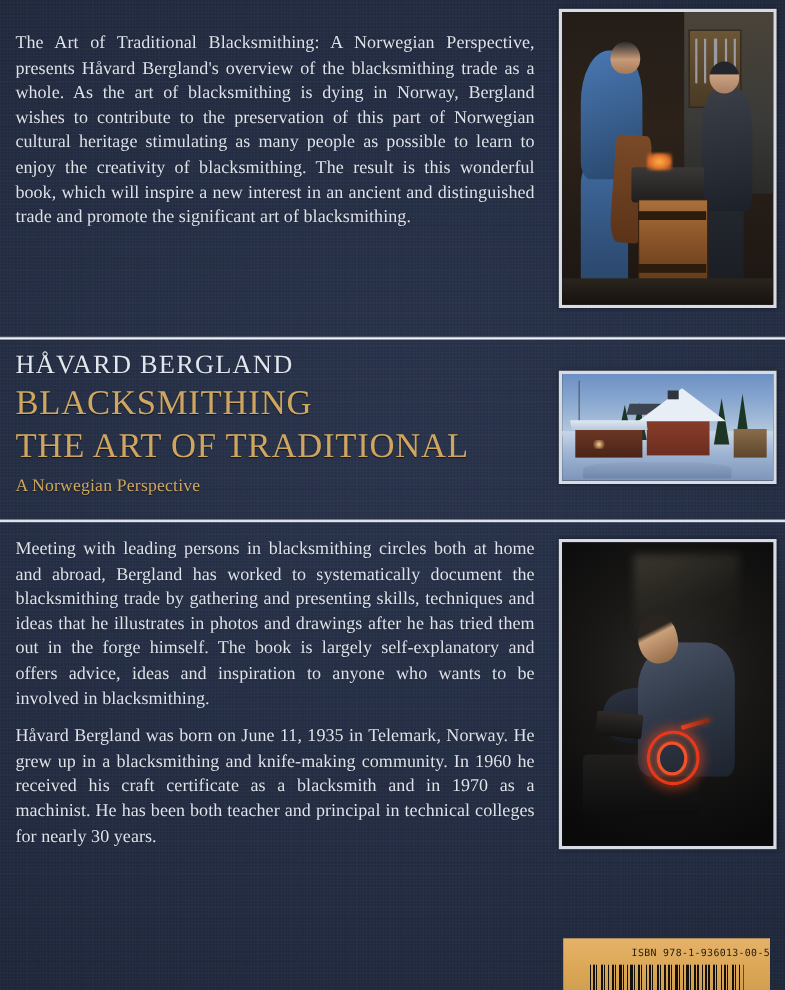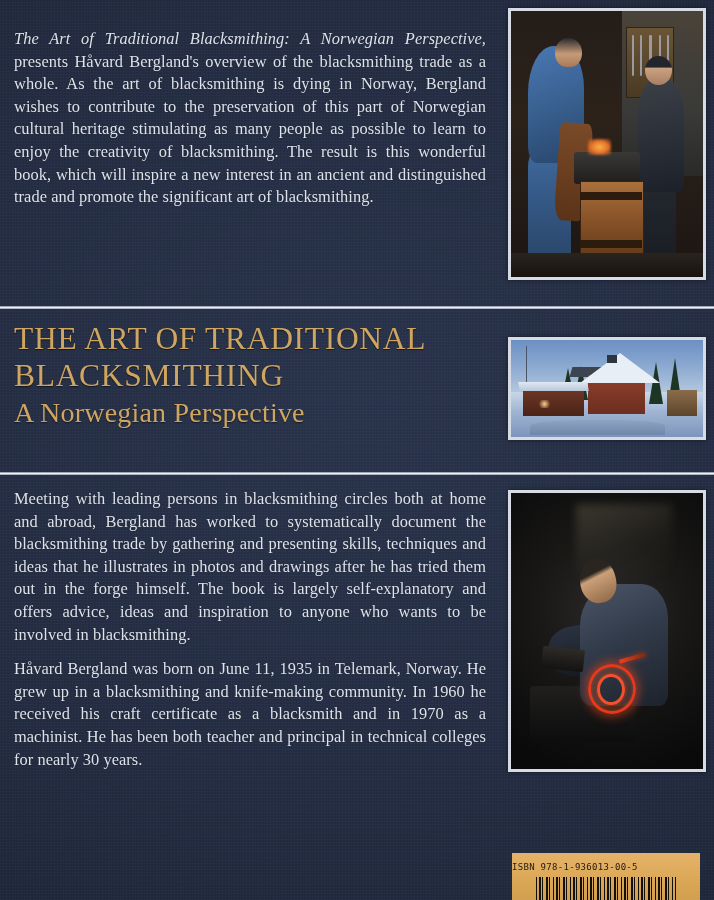--- a/index.html
+++ b/index.html
@@ -46,21 +46,20 @@
     font-size: 16.4px;
     line-height: 22.6px;
     text-align: justify;
     text-justify: inter-word;
     margin: 0 0 12px 0;
     letter-spacing: 0.05px;
     text-shadow: 0 0 1px rgba(0,0,0,0.55);
   }
   .body-par:last-child { margin-bottom: 0; }
   .book-title-italic {
-    font-style: italic;
   }
 
   #blurb-top  { top: 28px; }
   #blurb-bottom { top: 488px; }
 
   
   #title-band {
     position: absolute;
     left: 14px;
     top: 318px;
@@ -76,21 +75,21 @@
   .main-title {
     color: #cfa661;
     font-size: 31.5px;
     line-height: 37px;
     letter-spacing: 0.7px;
     text-shadow: 0 1px 1px rgba(0,0,0,0.55);
   }
   #title-line-1 { margin-top: 2px; }
   #subtitle {
     color: #cfa661;
-    font-size: 28px;
+    font-size: 16px;
     line-height: 29px;
     margin-top: 4px;
     letter-spacing: 0.2px;
     text-shadow: 0 1px 1px rgba(0,0,0,0.5);
   }
 
   
   .photo-frame {
     position: absolute;
     border: 3px solid #d7dbe4;
@@ -315,21 +314,21 @@
     width: 188px;
     height: 47px;
     background: linear-gradient(180deg,#e5b26a 0%, #dca857 55%, #d09f4f 100%);
     overflow: hidden;
   }
   #isbn-text {
     position: absolute;
     top: 9px;
     left: 0;
     width: 100%;
-    text-align: left;
+    text-align: right;
     color: #241a0c;
     font-family: "DejaVu Sans Mono", monospace;
     font-size: 9px;
     letter-spacing: 0.3px;
   }
   #barcode-bars {
     position: absolute;
     left: 24px;
     top: 24px;
     width: 140px;
@@ -349,22 +348,23 @@
 <div id="cover">
 
   <div class="text-col" id="blurb-top">
     <p class="body-par"><span class="book-title-italic">The Art of Traditional Blacksmithing: A Norwegian Perspective,</span><span> presents Håvard Bergland's overview of the blacksmithing trade as a whole.  As the art of blacksmithing is dying in Norway, Bergland wishes to contribute to the preservation of this part of Norwegian cultural heritage stimulating as many people as possible to learn to enjoy the creativity of blacksmithing. The result is this wonderful book, which will inspire a new interest in an ancient and distinguished trade and promote the significant art of blacksmithing.</span></p>
   </div>
 
   <div class="divider" id="divider-top"></div>
   <div class="divider" id="divider-bottom"></div>
 
   <div id="title-band">
+    <div id="author-name">HÅVARD BERGLAND</div>
+    <div class="main-title" id="title-line-2">BLACKSMITHING</div>
     <div class="main-title" id="title-line-1">THE ART OF TRADITIONAL</div>
-    <div class="main-title" id="title-line-2">BLACKSMITHING</div>
     <div id="subtitle">A Norwegian Perspective</div>
   </div>
 
   <div class="text-col" id="blurb-bottom">
     <p class="body-par">Meeting with leading persons in blacksmithing circles both at home and abroad, Bergland has worked to systematically document the blacksmithing trade by gathering and presenting skills, techniques and ideas that he illustrates in photos and drawings after he has tried them out in the forge himself. The book is largely self-explanatory and offers advice, ideas and inspiration to anyone who wants to be involved in blacksmithing.</p>
     <p class="body-par">Håvard Bergland was born on June 11, 1935 in Telemark, Norway. He grew up in a blacksmithing and knife-making community. In 1960 he received his craft certificate as a blacksmith and in 1970 as a machinist. He has been both teacher and principal in technical colleges for nearly 30 years.</p>
   </div>
 
   <div class="photo-frame" id="photo-forge-duo">
     <div class="photo-inner">

